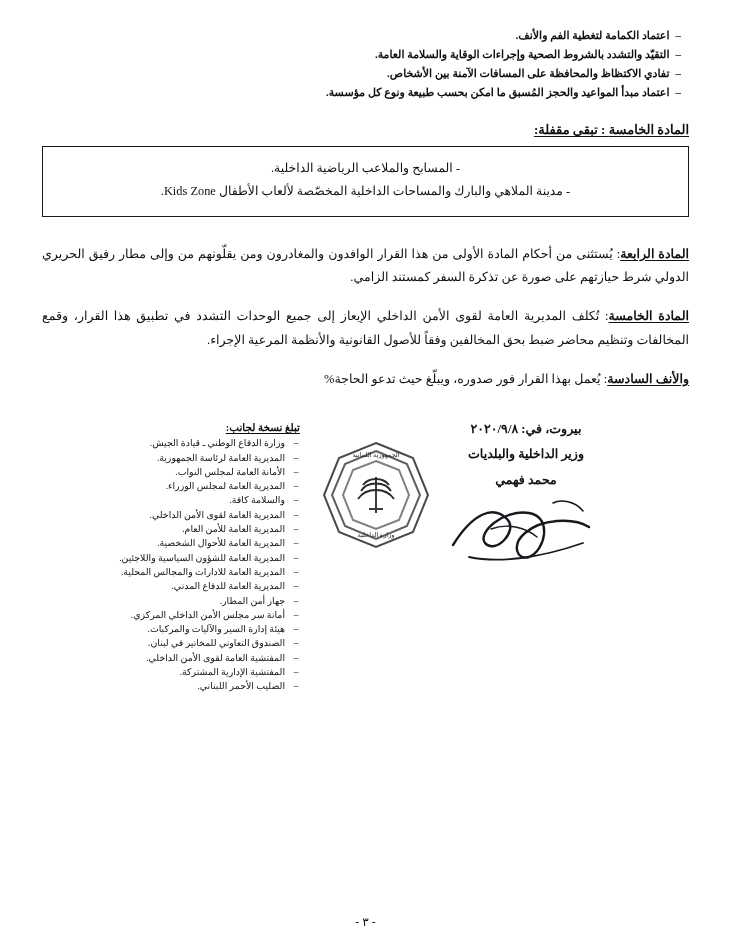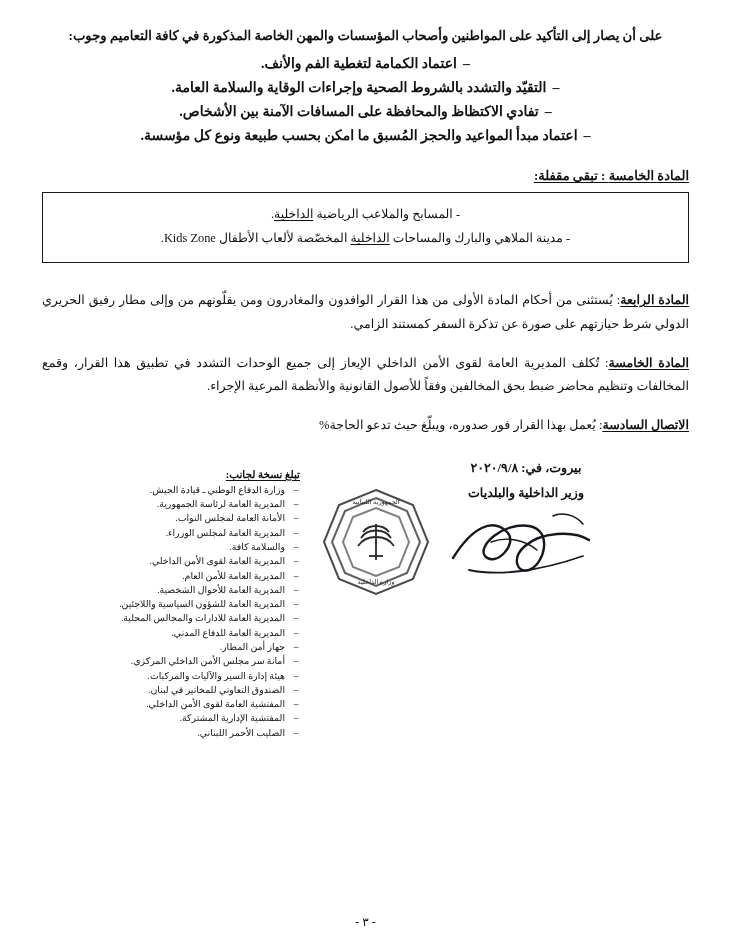--- a/index.html
+++ b/index.html
@@ -22,26 +22,25 @@
     box-sizing: border-box;
   }
   .intro {
     font-size: 13.2px;
     font-weight: bold;
     text-align: center;
     line-height: 1.5;
     margin: 8px 4px 6px 4px;
   }
   .bullets {
-    margin: 0;
+    margin: 8px;
     padding: 0;
     list-style: none;
-    font-size: 14px;
-    font-weight: bold;
-    text-align: center;
+    font-size: 11px;
+    font-weight: bold;
   }
   .bullets li {
     line-height: 1.72;
     white-space: nowrap;
   }
   .bullets li .dash {
     display: inline-block;
     margin-left: 6px;
   }
   .article-head {
@@ -59,21 +58,21 @@
     border: 1.6px solid #1a1a1a;
     padding: 10px 14px 12px 14px;
     margin: 2px 0 26px 0;
     box-sizing: border-box;
   }
   .boxed .line {
     font-size: 12.4px;
     text-align: center;
     line-height: 1.9;
   }
-  .u { text-decoration: underline; text-underline-offset: 2px; }
+  .u { text-underline-offset: 2px; }
   .para {
     font-size: 12.6px;
     text-align: justify;
     text-align-last: right;
     line-height: 1.85;
     margin: 6px 0 16px 0;
   }
   .para .lead {
     font-weight: bold;
     text-decoration: underline;
@@ -89,21 +88,21 @@
     margin-bottom: 18px;
   }
   .sig-zone {
     position: relative;
     height: 250px;
     margin-top: 6px;
   }
   .sig-left {
     position: absolute;
     right: 58px;
-    top: 0;
+    top: 8px;
     width: 210px;
     text-align: center;
     font-size: 12.6px;
     font-weight: bold;
     line-height: 2.0;
   }
   .signature {
     margin-top: 6px;
     height: 80px;
     position: relative;
@@ -153,21 +152,20 @@
     right: 0;
     text-align: center;
     font-size: 12px;
   }
 </style>
 </head>
 <body>
 
 <div class="page">
 
-  <div class="intro">على أن يصار إلى التأكيد على المواطنين وأصحاب المؤسسات والمهن الخاصة المذكورة في كافة التعاميم وجوب:</div>
 
   <ul class="bullets">
     <li><span class="dash">–</span><span>اعتماد الكمامة لتغطية الفم والأنف.</span></li>
     <li><span class="dash">–</span><span>التقيّد والتشدد بالشروط الصحية وإجراءات الوقاية والسلامة العامة.</span></li>
     <li><span class="dash">–</span><span>تفادي الاكتظاظ والمحافظة على المسافات الآمنة بين الأشخاص.</span></li>
     <li><span class="dash">–</span><span>اعتماد مبدأ المواعيد والحجز المُسبق ما امكن بحسب طبيعة ونوع كل مؤسسة.</span></li>
   </ul>
 
   <div class="article-head">
     <span>المادة الخامسة</span><span class="plain"> : تبقى مقفلة:</span>
@@ -185,28 +183,29 @@
   <p class="para">
     <span class="lead">المادة الرابعة</span><span>: يُستثنى من أحكام المادة الأولى من هذا القرار الوافدون والمغادرون ومن يقلّونهم من وإلى مطار رفيق الحريري الدولي شرط حيازتهم على صورة عن تذكرة السفر كمستند الزامي.</span>
   </p>
 
   <p class="para">
     <span class="lead">المادة الخامسة</span><span>: تُكلف المديرية العامة لقوى الأمن الداخلي الإيعاز إلى جميع الوحدات التشدد في تطبيق هذا القرار، وقمع المخالفات وتنظيم محاضر ضبط بحق المخالفين وفقاً للأصول القانونية والأنظمة المرعية الإجراء.</span>
   </p>
 
 
   <p class="para last">
-    <span class="lead">الاتصال السادسة</span><span>: يُعمل بهذا القرار فور صدوره، ويبلّغ حيث  تدعو الحاجة%</span>
+    <span class="lead">والأنف السادسة</span><span>: يُعمل بهذا القرار فور صدوره، ويبلّغ حيث  تدعو الحاجة%</span>
   </p>
 
   <div class="sig-zone">
 
     <div class="sig-left">
       <div>بيروت، في: ٢٠٢٠/٩/٨</div>
       <div>وزير الداخلية والبلديات</div>
+      <div>محمد فهمي</div>
       <div class="signature">
         <svg width="190" height="78" viewBox="0 0 190 78" fill="none" aria-hidden="true">
           <path d="M20 52 C40 20, 60 12, 74 26 C86 38, 62 62, 52 50 C44 40, 70 16, 96 20 C120 24, 112 58, 96 64 C84 68, 78 52, 92 40 C108 26, 140 24, 156 34" stroke="#15181d" stroke-width="2.4" stroke-linecap="round" fill="none"></path>
           <path d="M36 64 C64 70, 104 66, 150 50" stroke="#15181d" stroke-width="1.8" stroke-linecap="round" fill="none"></path>
           <path d="M120 10 C128 6, 142 8, 150 18" stroke="#15181d" stroke-width="1.6" stroke-linecap="round" fill="none"></path>
           <path d="M58 36 C74 30, 92 34, 104 44" stroke="#15181d" stroke-width="1.4" stroke-linecap="round" fill="none"></path>
         </svg>
       </div>
     </div>
 

